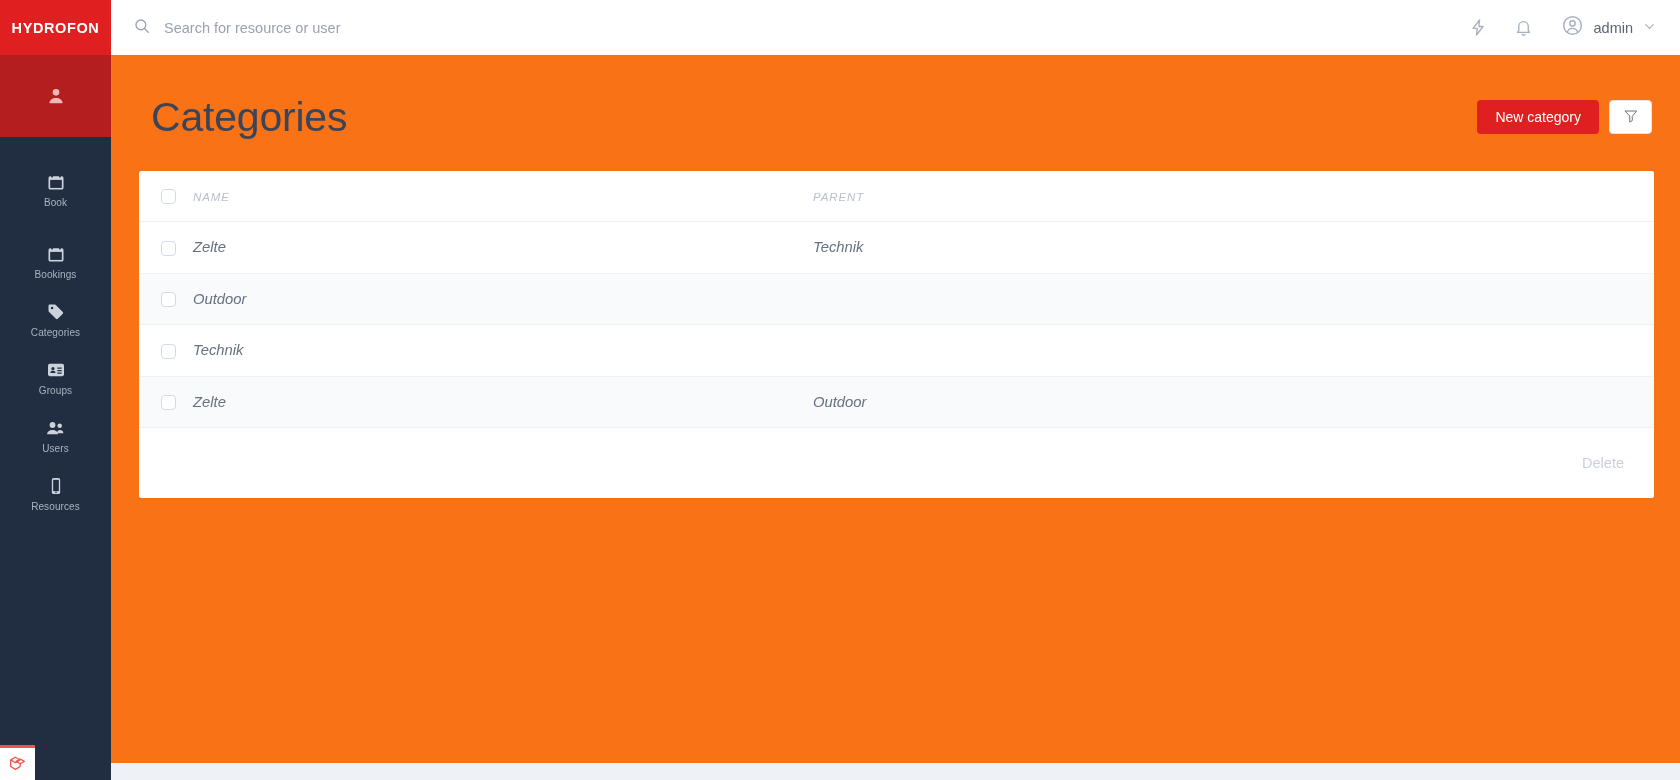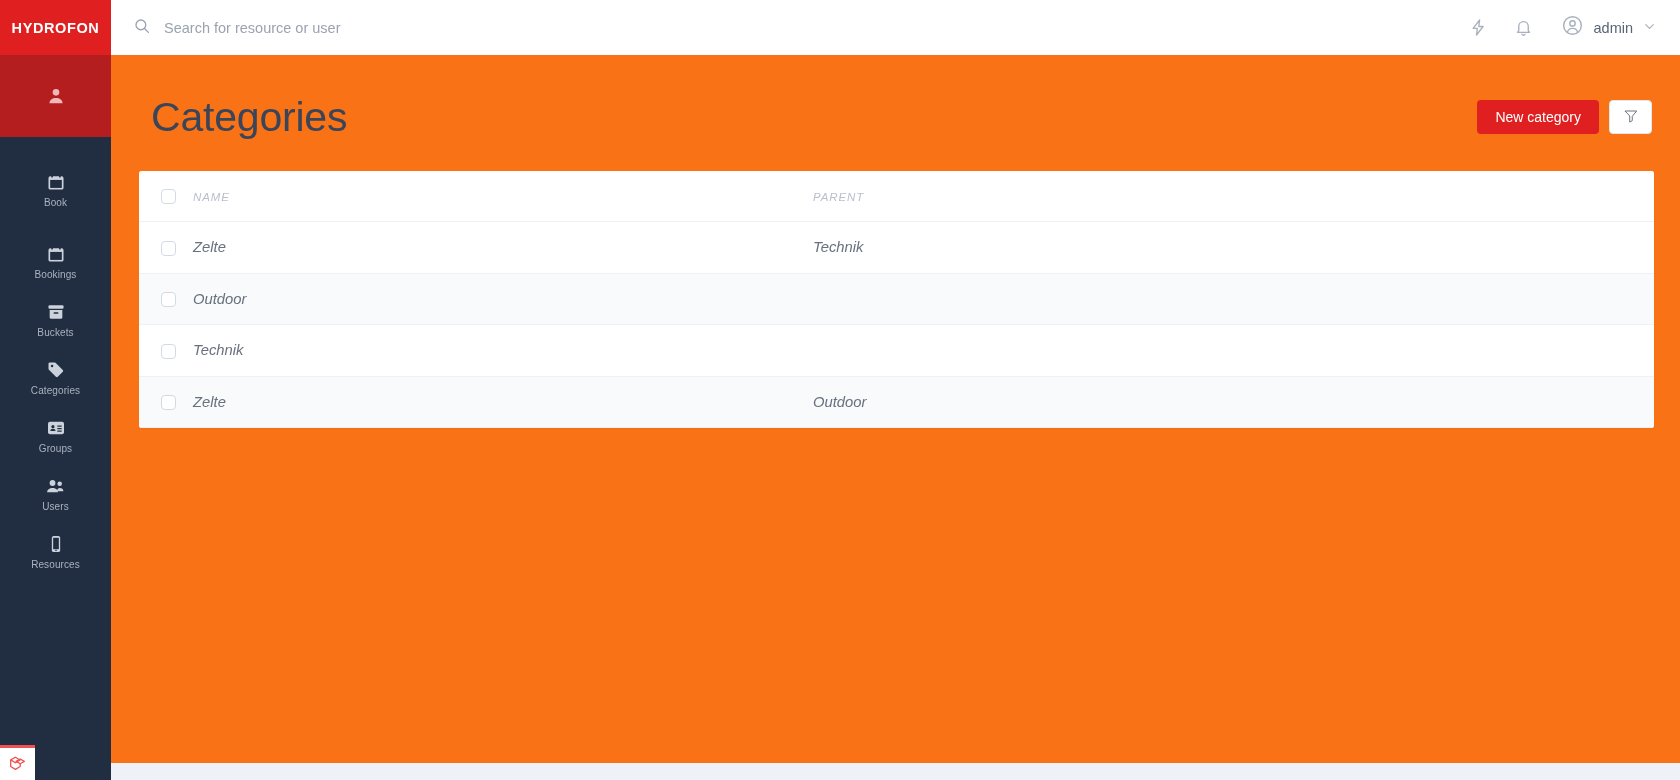--- a/index.html
+++ b/index.html
@@ -322,30 +322,20 @@
           <svg width="20" height="20" viewBox="0 0 24 24" fill="#ccd2dc">
             <rect x="3" y="5" width="18" height="16" rx="2.2"></rect>
             <rect x="5" y="9.5" width="14" height="9.6" fill="#212e42"></rect>
             <rect x="6.2" y="2.8" width="2.1" height="4" rx="1" fill="#212e42"></rect>
             <rect x="15.7" y="2.8" width="2.1" height="4" rx="1" fill="#212e42"></rect>
           </svg>
         </span>
         <span class="nav-label">Bookings</span>
       </a>
 
-      <a class="nav-item">
-        <span class="nav-icon">
-          <svg width="20" height="20" viewBox="0 0 24 24" fill="#ccd2dc">
-            <rect x="3" y="4" width="18" height="4.2" rx="1.2"></rect>
-            <path d="M4.4 9.6h15.2v8.6a2 2 0 0 1-2 2H6.4a2 2 0 0 1-2-2z"></path>
-            <rect x="9" y="12.4" width="6" height="1.8" rx="0.9" fill="#212e42"></rect>
-          </svg>
-        </span>
-        <span class="nav-label">Buckets</span>
-      </a>
 
       <a class="nav-item">
         <span class="nav-icon">
           <svg width="20" height="20" viewBox="0 0 24 24" fill="#ccd2dc">
             <path d="M10.6 3H4.6A1.6 1.6 0 0 0 3 4.6v6c0 .42.17.83.47 1.13l8.4 8.4a1.6 1.6 0 0 0 2.26 0l6-6a1.6 1.6 0 0 0 0-2.26l-8.4-8.4A1.6 1.6 0 0 0 10.6 3z"></path>
             <circle cx="7.3" cy="7.3" r="1.5" fill="#212e42"></circle>
           </svg>
         </span>
         <span class="nav-label">Categories</span>
       </a>
@@ -493,17 +483,20 @@
             <tr>
               <td class="col-check">
                 <span class="chk"></span>
               </td>
               <td>Zelte</td>
               <td>Outdoor</td>
             </tr>
           </tbody>
         </table>
 
+        <div class="table-footer">
+          <button class="btn-delete">Delete</button>
+        </div>
       </section>
 
     </main>
   </div>
 </div>
 
 </body></html>

